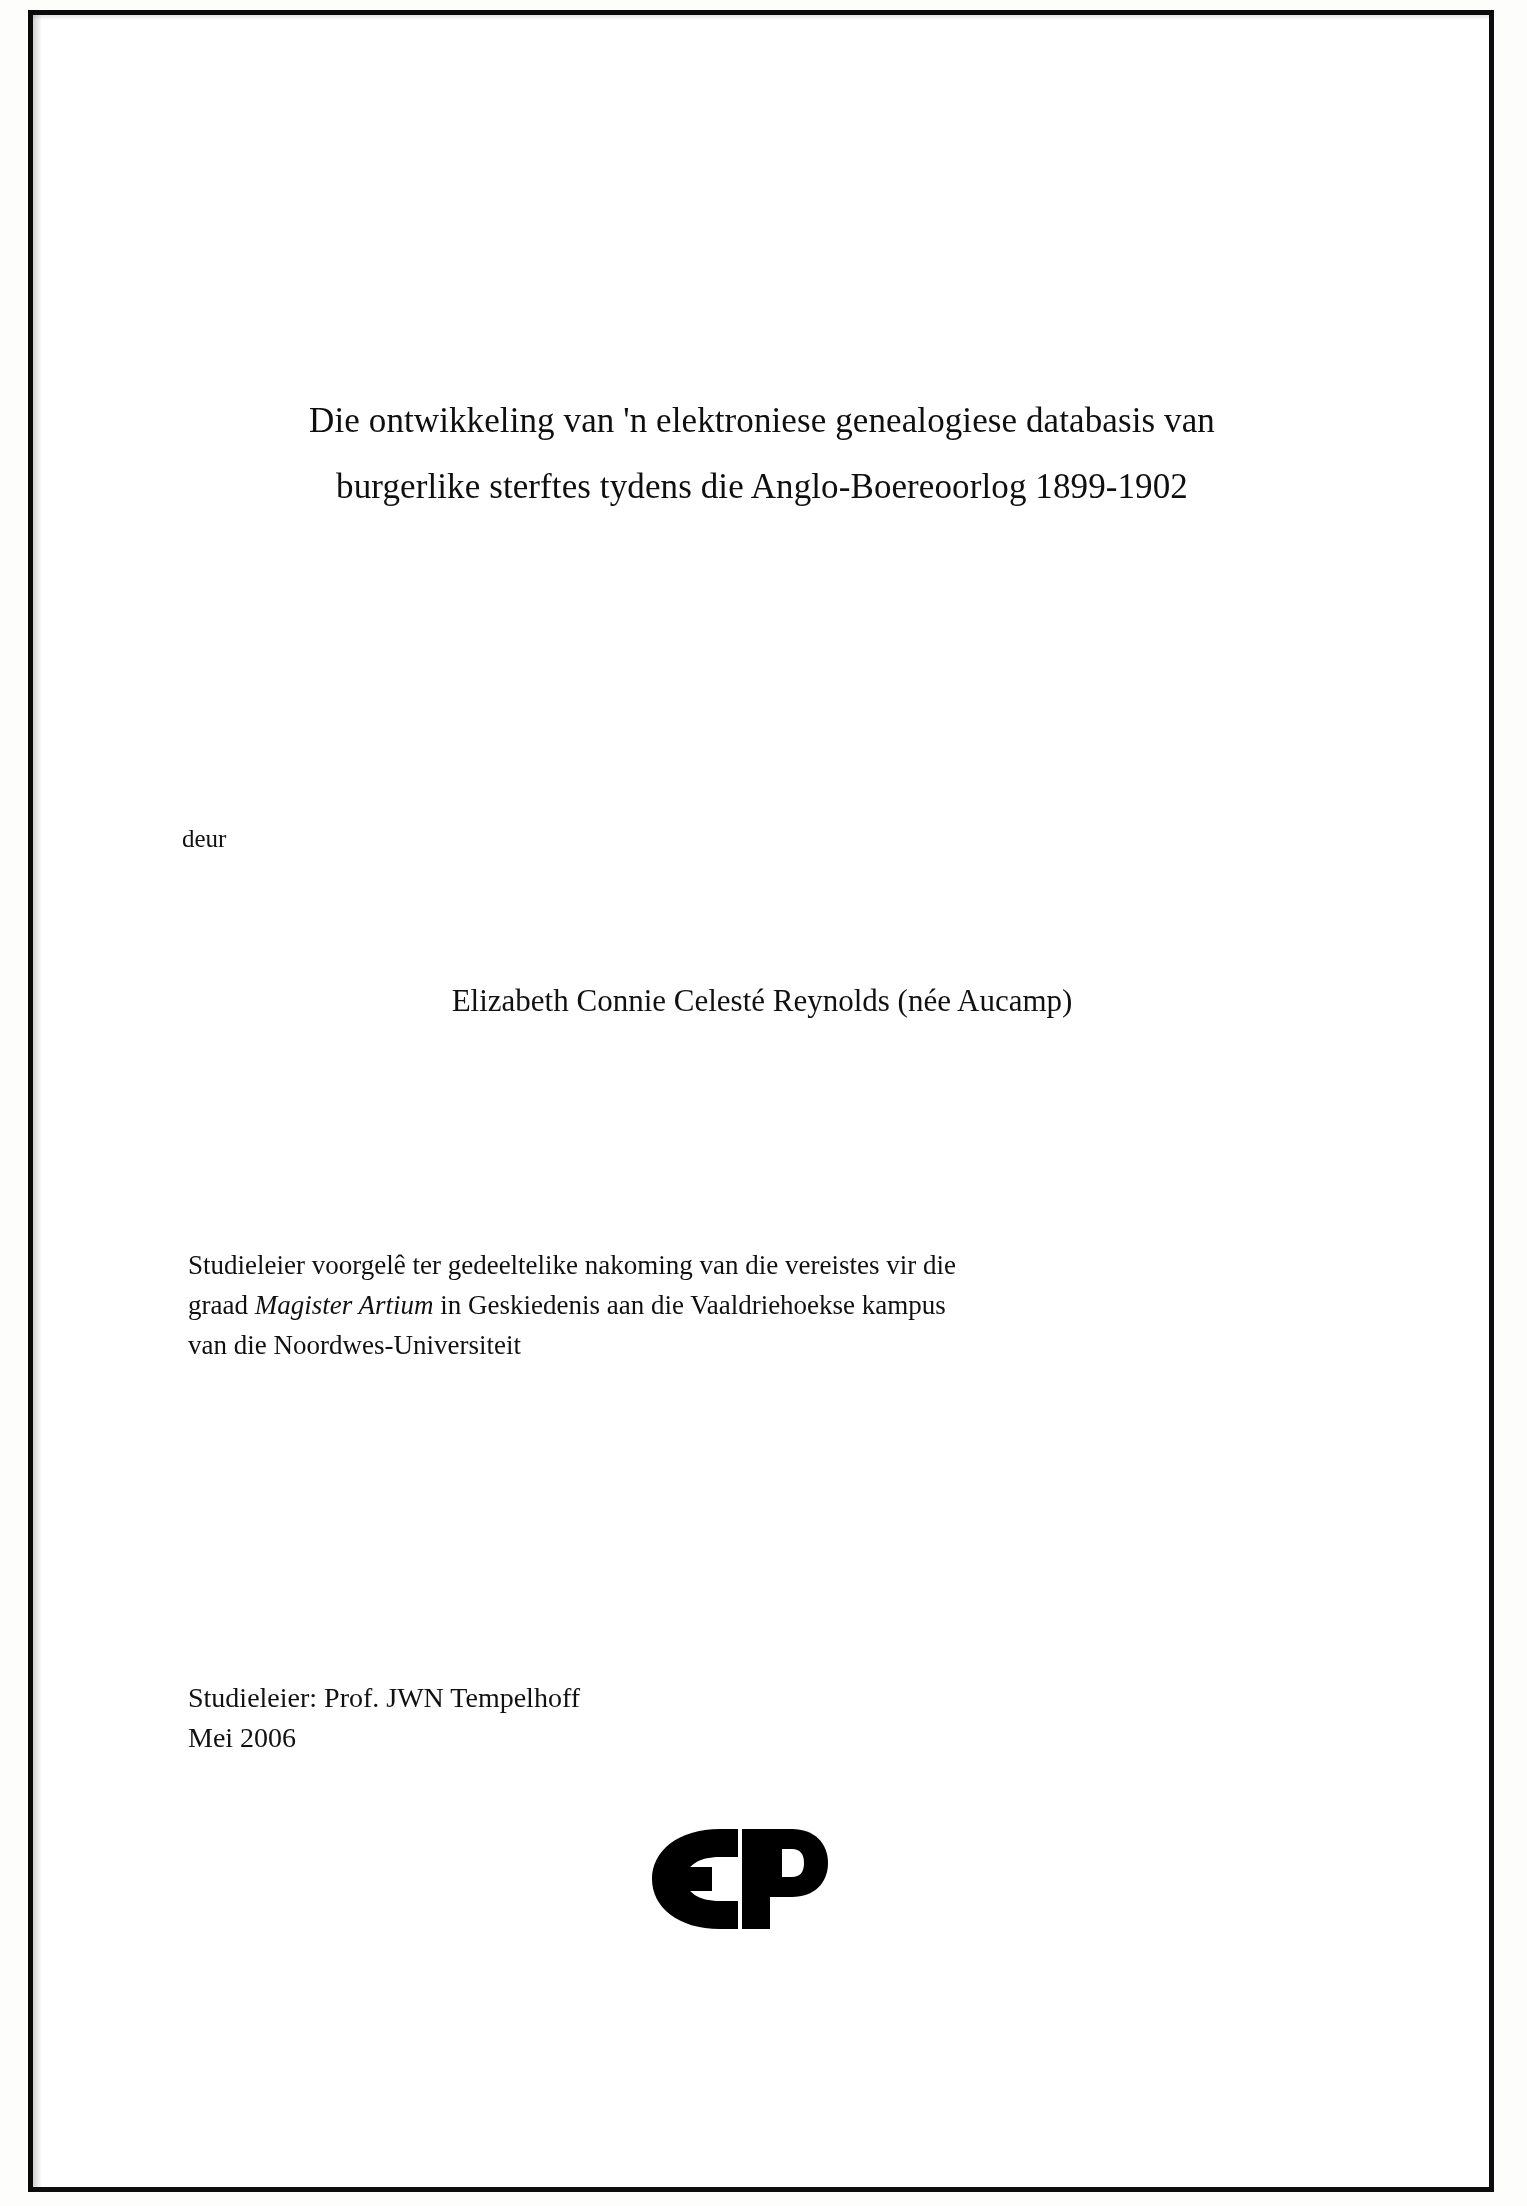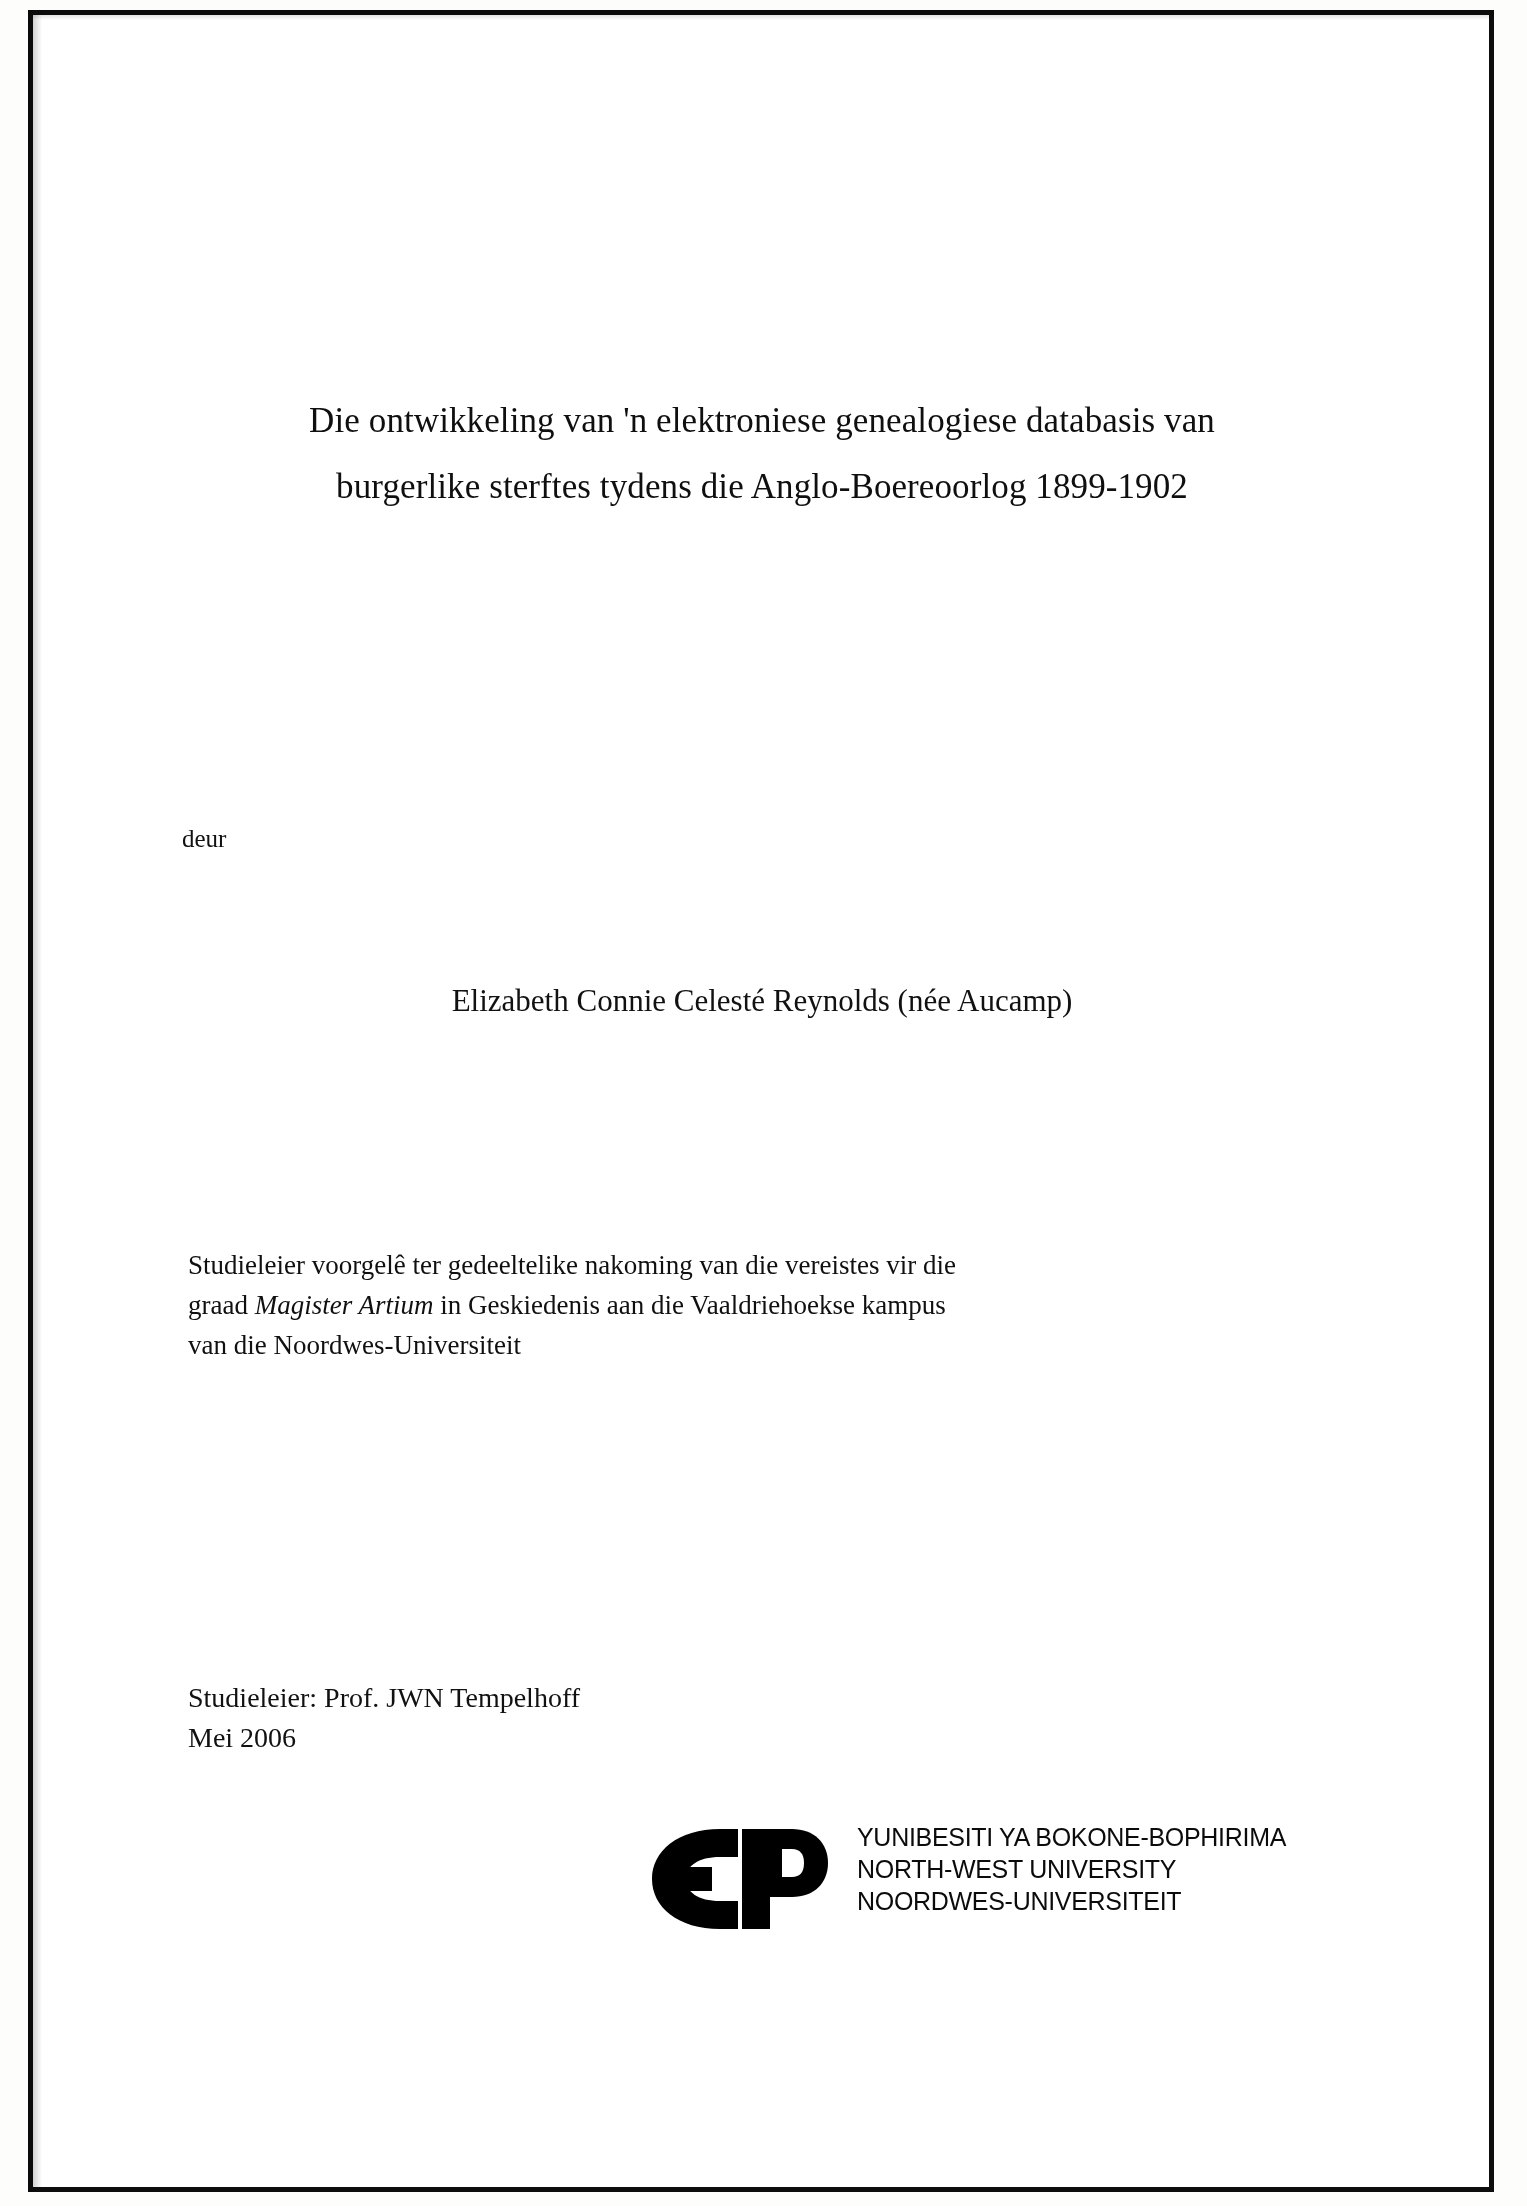--- a/index.html
+++ b/index.html
@@ -197,24 +197,19 @@
         <svg viewBox="0 0 200 112" width="200" height="112" aria-hidden="true">
 
           <path d="M78 6 C36 6 10 28 10 56 C10 84 36 106 78 106 L96 106 L96 78 L78 78 C56 78 44 69 44 56 C44 43 56 34 78 34 L96 34 L96 6 Z" fill="#000000"></path>
           <path d="M100 6 L128 6 L128 106 L100 106 Z" fill="#000000"></path>
           <path d="M128 6 L150 6 C172 6 186 20 186 40 C186 60 172 74 150 74 L128 74 Z" fill="#000000"></path>
           <path d="M140 26 L150 26 C158 26 162 31 162 40 C162 49 158 54 150 54 L140 54 Z" fill="#ffffff"></path>
           <path d="M56 44 L100 44 L100 68 L56 68 Z" fill="#ffffff"></path>
           <path d="M44 44 L70 44 L70 68 L44 68 Z" fill="#000000"></path>
         </svg>
       </div>
-      <div class="logo-text">
-        <div>YUNIBESITI YA BOKONE-BOPHIRIMA</div>
-        <div>NORTH-WEST UNIVERSITY</div>
-        <div>NOORDWES-UNIVERSITEIT</div>
-      </div>
     </div>
 
   </div>
 
   <div class="edge-shadow-left"></div>
   <div class="edge-shadow-top"></div>
 </div>
 
 </body></html>

